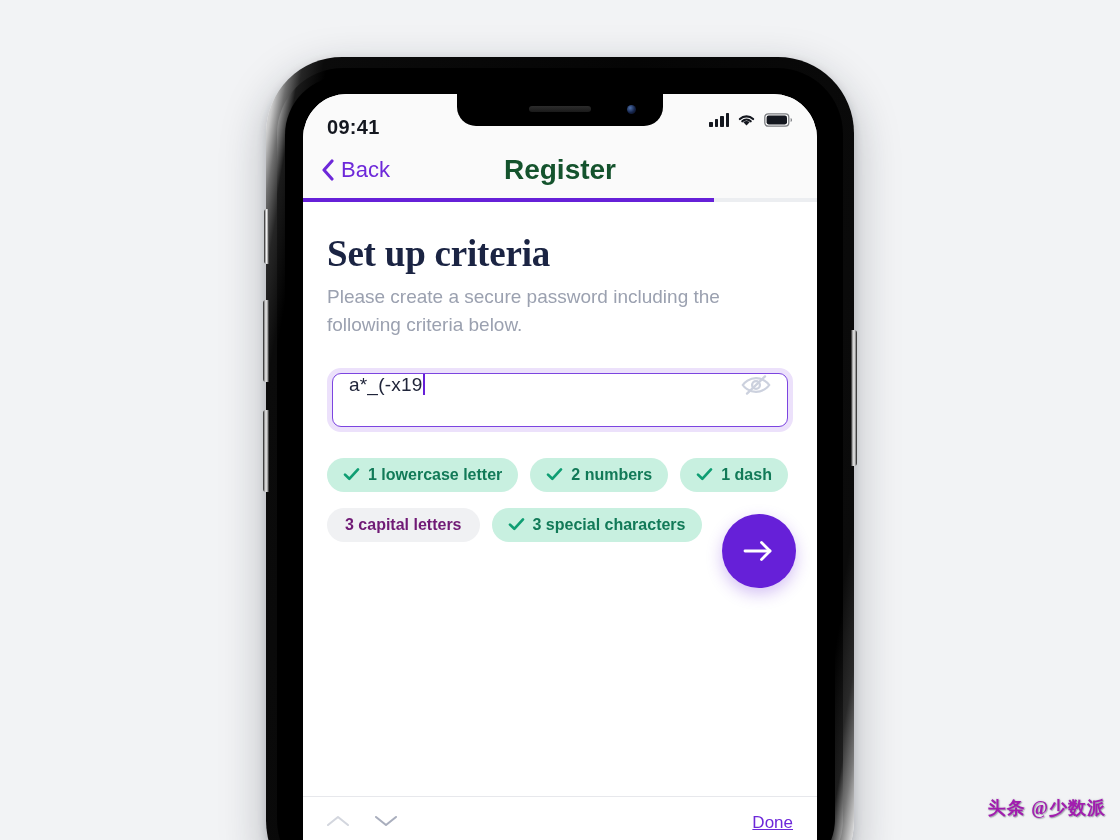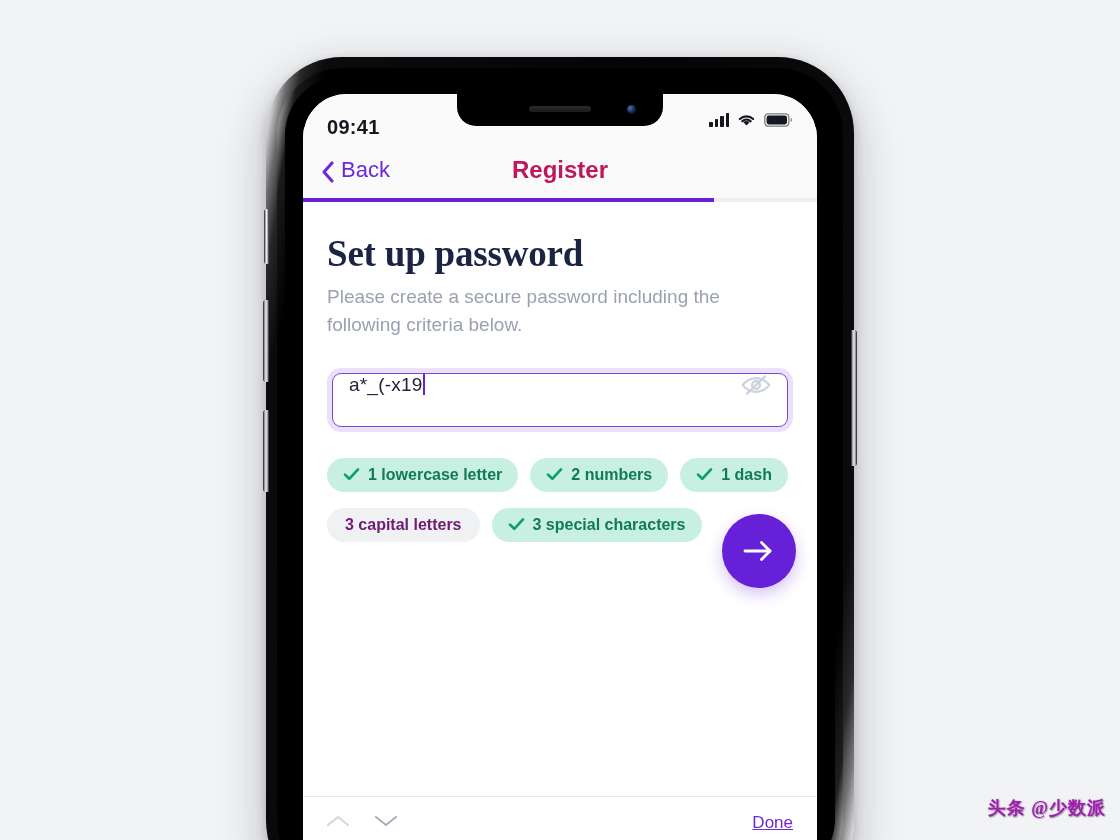--- a/index.html
+++ b/index.html
@@ -89,27 +89,27 @@
   .bars { display:flex; align-items:flex-end; gap:2px; height:13px; }
   .bars i { display:block; width:3.4px; background:#14171f; border-radius:.7px; }
 
   
   #nav-bar {
     position:relative; height:56px;
     background:#fafafa;
     display:flex; align-items:center;
   }
   #back-button {
-    display:flex; align-items:flex-end; gap:6px;
+    display:flex; align-items:center; gap:6px;
     padding-left:18px; cursor:pointer;
   }
   #back-label { font-size:22px; color:#6D28D9; }
   #nav-title {
     position:absolute; left:0; right:0; text-align:center;
-    font-size:24px; font-weight:bold; color:#be185d;
+    font-size:28px; font-weight:bold; color:#14532d;
     pointer-events:none;
   }
   #progress-track { height:4px; width:100%; background:#eceef1; position:relative; }
   #progress-fill { height:100%; background:#6620D8; }
 
   
   #content { padding:30px 24px 0 24px; position:relative; background:#fff; height:100%; }
   #page-title {
     font-family:"Liberation Serif", serif;
     font-size:37px; font-weight:bold; color:#1b2443;
@@ -234,21 +234,21 @@
         <span id="back-label">Back</span>
       </div>
       <div id="nav-title">Register</div>
     </div>
 
     <div id="progress-track">
       <div id="progress-fill" style="width: 80%;"></div>
     </div>
 
     <div id="content">
-      <h1 id="page-title">Set up password</h1>
+      <h1 id="page-title">Set up criteria</h1>
       <p id="page-subtitle">Please create a secure password including the following criteria below.</p>
 
       <div id="password-field-wrap">
         <div id="password-field">
           <div id="password-value"><span>a*_(-x19</span><span id="password-caret"></span></div>
           <span id="toggle-visibility">
             <svg width="30" height="22" viewBox="0 0 30 22">
               <path d="M15 4.2 C21.6 4.2 26.6 8.4 28.2 11 C26.6 13.6 21.6 17.8 15 17.8 C8.4 17.8 3.4 13.6 1.8 11 C3.4 8.4 8.4 4.2 15 4.2 Z" fill="none" stroke="#ccd1de" stroke-width="2.3"></path>
               <circle cx="15" cy="11" r="3.9" fill="none" stroke="#ccd1de" stroke-width="2.3"></circle>
               <path d="M6 19.6 L24 2.4" stroke="#ccd1de" stroke-width="2.3" stroke-linecap="round"></path>

